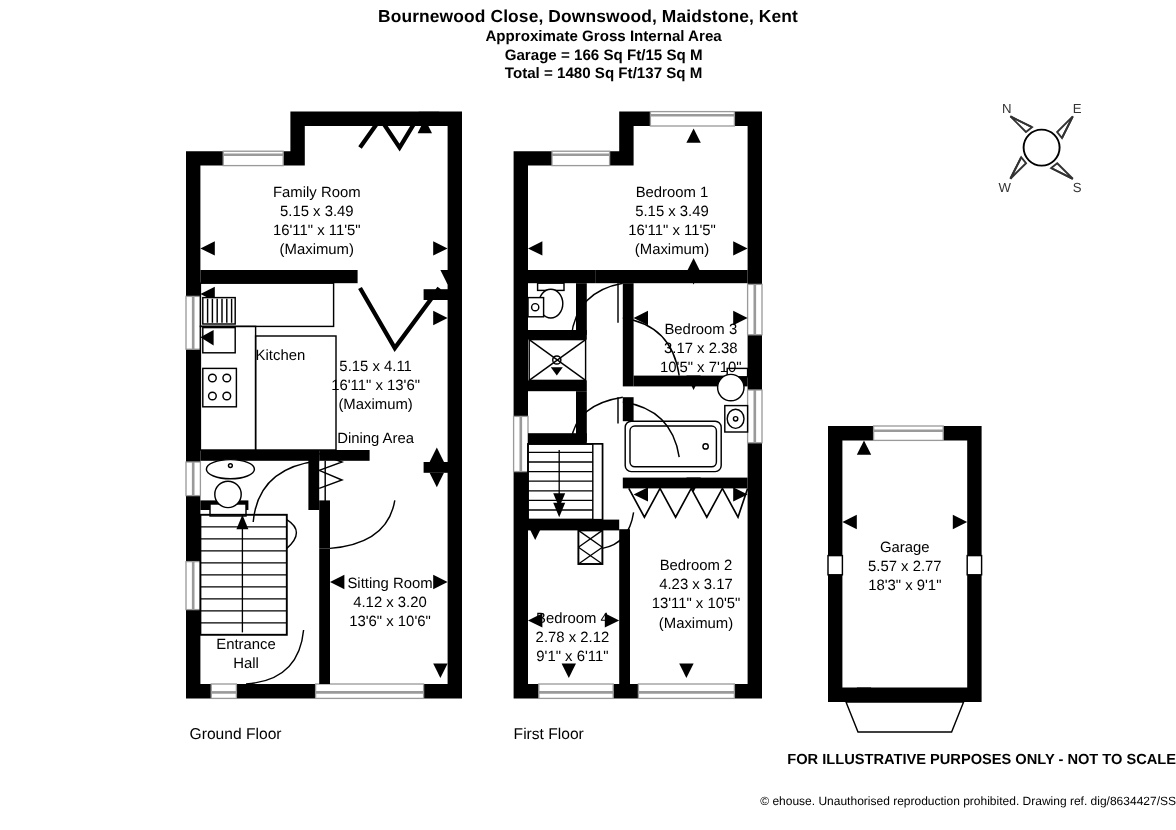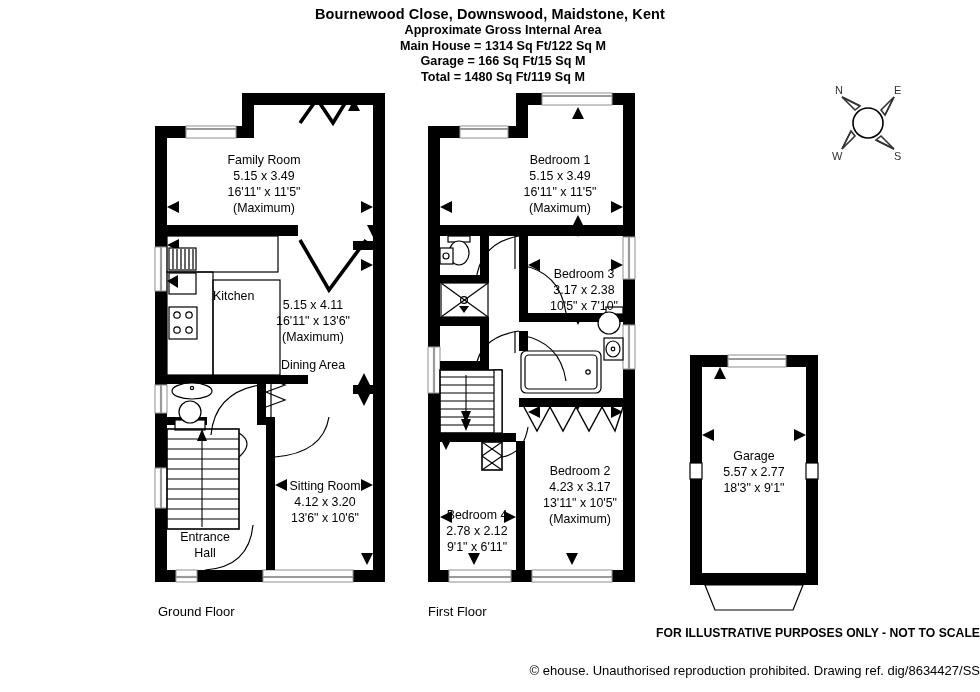--- a/index.html
+++ b/index.html
@@ -58,23 +58,22 @@
   .compass-txt{font-family:"Liberation Sans",sans-serif;font-size:11px;fill:#333;}
 </style>
 </head>
 <body>
 
 <div id="page">
 
   <div class="title-block">
     <div class="title-main">Bournewood Close, Downswood, Maidstone, Kent</div>
     <div class="title-sub">Approximate Gross Internal Area</div>
-    <div class="title-sub">Main House = 1314 Sq Ft/122 Sq M</div>
     <div class="title-sub">Garage = 166 Sq Ft/15 Sq M</div>
-    <div class="title-sub">Total = 1480 Sq Ft/119 Sq M</div>
+    <div class="title-sub">Total = 1480 Sq Ft/137 Sq M</div>
   </div>
 
   <svg id="ground-plan" class="plan-svg" width="420" height="520" viewBox="0 0 420 520" style="left:145px;top:85px;">
 
     <path class="wall" d="M 10 41
          L 97 41
          L 97 8
          L 240 8
          L 240 497
          L 10 497
@@ -404,15 +403,15 @@
     <text class="compass-txt" x="17" y="16">N</text>
     <text class="compass-txt" x="76" y="16">E</text>
     <text class="compass-txt" x="76" y="82">S</text>
     <text class="compass-txt" x="14" y="82">W</text>
   </svg>
 
   <div class="floor-label" id="ground-floor-label">Ground Floor</div>
   <div class="floor-label" id="first-floor-label">First Floor</div>
 
   <div class="footer" id="footer-line1">FOR ILLUSTRATIVE PURPOSES ONLY - NOT TO SCALE</div>
-  <div class="footer" id="footer-copyright" style="top:663px;font-size:13px;">© ehouse. Unauthorised reproduction prohibited. Drawing ref. dig/8634427/SS</div>
+  <div class="footer" id="footer-copyright" style="top:663px;font-size:10px;">© ehouse. Unauthorised reproduction prohibited. Drawing ref. dig/8634427/SS</div>
 
 </div>
 
 </body></html>

